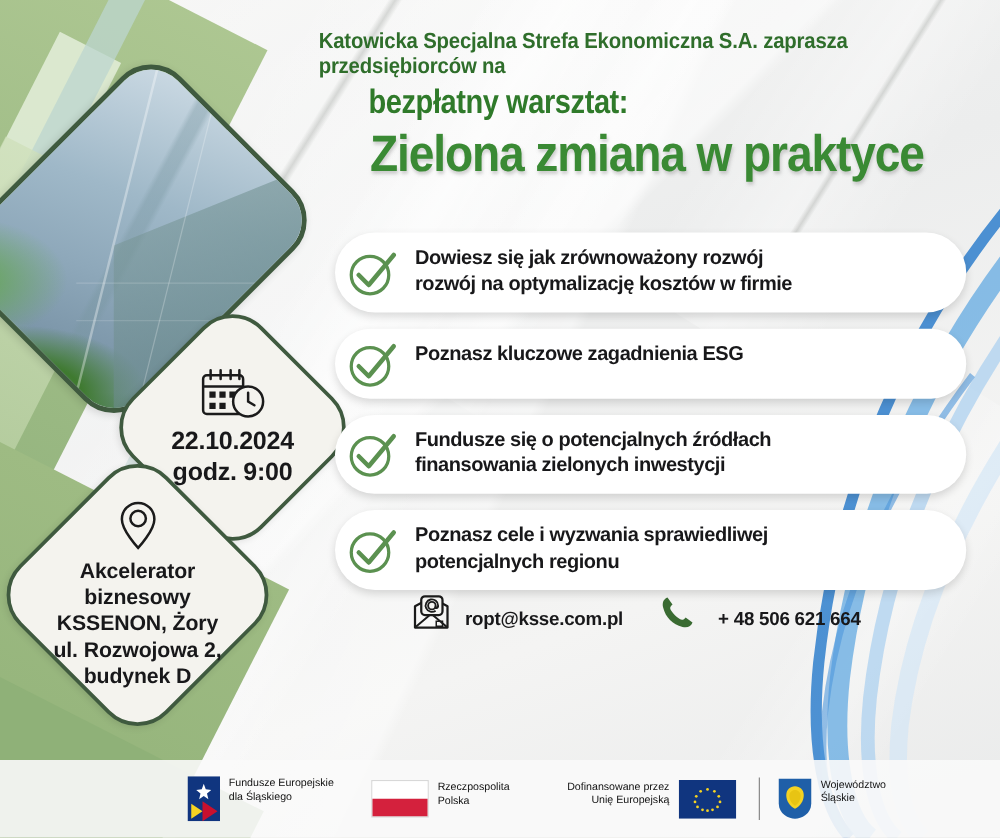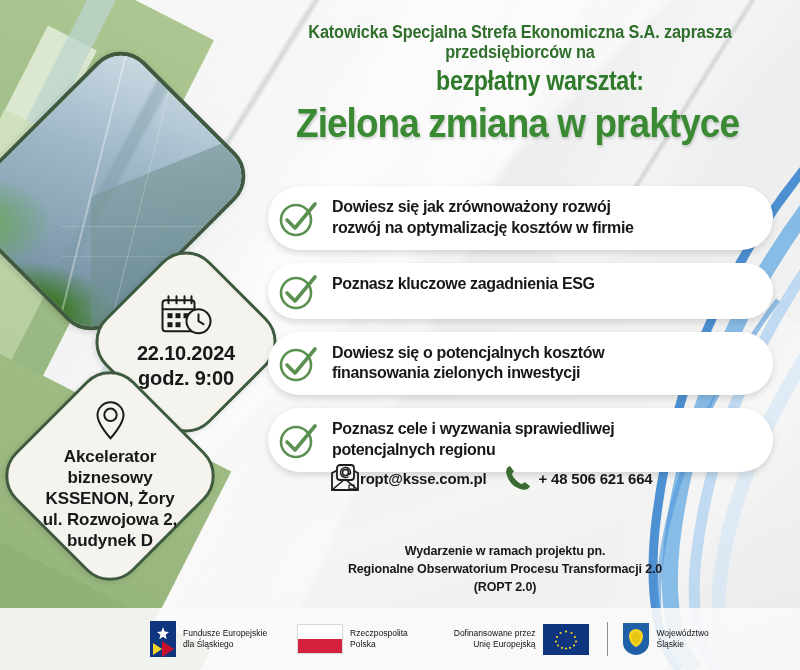--- a/index.html
+++ b/index.html
@@ -112,21 +112,21 @@
   }
   #date-card  { left:112px; top:268px; width:148px; height:148px; }
   #place-card { left:26px;  top:392px; width:168px; height:168px; }
 
   .card-text { font-weight:bold; line-height:1.24; }
   #date-card .card-text  { font-size:20px; letter-spacing:-.2px; }
   #place-card .card-text { font-size:17px; letter-spacing:-.1px; }
   .card-icon { display:block; margin:0 auto 6px; }
 
   
-  .head-wrap { position:absolute; left:215px; top:22px; width:570px; text-align:center; }
+  .head-wrap { position:absolute; left:215px; top:22px; width:570px; text-align:left; }
   .head-line1 {
     font-size:17.5px; font-weight:bold; color:#2f6e2b;
     letter-spacing:-.15px; line-height:1.15;
     font-family:"Liberation Sans Narrow","Liberation Sans",sans-serif;
     transform:scaleX(.93); transform-origin:right center;
   }
   .head-line2 {
     margin-top:5px;
     font-size:27px; font-weight:bold; color:#2f7a2a;
     letter-spacing:-.4px; line-height:1.05;
@@ -159,43 +159,43 @@
     line-height:1.30; letter-spacing:-.35px;
   }
   .check-icon {
     position:absolute; left:8px; top:50%;
     transform:translateY(-50%);
     width:44px; height:44px;
   }
 
   
   .contact {
-    position:absolute; left:330px; top:464px;
-    display:flex; align-items:center; gap:0;
+    position:absolute; left:330px; top:476px;
+    display:flex; align-items:flex-end; gap:12px;
   }
   .contact-text { font-size:15px; font-weight:bold; color:#18181a; letter-spacing:-.2px; }
   .phone-text { margin-left:6px; }
 
   
   .project-note {
     position:absolute; left:280px; top:542px; width:450px;
     text-align:center;
     font-size:12.5px; font-weight:bold; color:#18181a;
     line-height:1.45; letter-spacing:-.15px;
   }
 
   
   .footer {
     position:absolute; left:0; bottom:0; width:800px; height:62px;
     background:rgba(250,250,249,.9);
     display:flex; align-items:center;
     padding-left:150px;
     gap:0;
   }
-  .logo-item { display:flex; align-items:center; gap:7px; }
+  .logo-item { display:flex; align-items:flex-start; gap:7px; }
   .logo-cap { font-size:8.5px; line-height:1.28; color:#111; white-space:pre-line; }
   .logo-cap.right { text-align:right; }
   .sep { width:1px; height:34px; background:#8d8d8d; margin:0 14px; }
   .pl-flag { width:46px; height:30px; border:.5px solid #d8d8d8; }
   .pl-flag .w { height:50%; background:#fff; }
   .pl-flag .r { height:50%; background:#d4213d; }
 </style>
 </head>
 <body>
 
@@ -299,21 +299,21 @@
         <div>Poznasz kluczowe zagadnienia ESG</div>
       </div>
     </div>
 
     <div class="pill two-line">
       <svg class="check-icon" viewBox="0 0 44 44">
         <circle cx="20" cy="24" r="15" fill="none" stroke="#5b9150" stroke-width="2.6"></circle>
         <path d="M11,24 L19,32 L39,8" fill="none" stroke="#5b9150" stroke-width="3.6" stroke-linecap="round" stroke-linejoin="round"></path>
       </svg>
       <div class="pill-text">
-        <div>Dowiesz się o potencjalnych kosztów</div>
+        <div>Fundusze się o potencjalnych źródłach</div>
         <div>finansowania zielonych inwestycji</div>
       </div>
     </div>
 
     <div class="pill two-line">
       <svg class="check-icon" viewBox="0 0 44 44">
         <circle cx="20" cy="24" r="15" fill="none" stroke="#5b9150" stroke-width="2.6"></circle>
         <path d="M11,24 L19,32 L39,8" fill="none" stroke="#5b9150" stroke-width="3.6" stroke-linecap="round" stroke-linejoin="round"></path>
       </svg>
       <div class="pill-text">
@@ -333,25 +333,20 @@
       <path d="M18.5,8.5 v2 a2,2 0 0 0 2,-2 a5,5 0 1 0 -2,4" fill="none" stroke="#1b1b1b" stroke-width="1.5"></path>
       <rect x="19" y="21" width="5" height="4" fill="none" stroke="#1b1b1b" stroke-width="1.2"></rect>
     </svg>
     <span class="contact-text">ropt@ksse.com.pl</span>
     <svg width="28" height="28" viewBox="0 0 28 28" style="margin-left:18px;">
       <path d="M6,2 C3,3 1.5,6 2.5,10 C4.5,18 10,23.5 18,25.5 C22,26.5 25,25 26,22 L20.5,18 C19,20 17.5,20.5 15.5,19 C12.5,16.8 11.2,15.5 9,12.5 C7.5,10.5 8,9 10,7.5 Z" fill="#3a6b32"></path>
     </svg>
     <span class="contact-text phone-text">+ 48 506 621 664</span>
   </div>
 
-  <div class="project-note">
-    <div>Wydarzenie w ramach projektu pn.</div>
-    <div>Regionalne Obserwatorium Procesu Transformacji 2.0</div>
-    <div>(ROPT 2.0)</div>
-  </div>
 
   <div class="footer-green"></div>
 
   <div class="footer">
 
     <div class="logo-item">
       <svg width="26" height="36" viewBox="0 0 26 36">
         <rect x="0" y="0" width="26" height="36" fill="#10357f"></rect>
         <path d="M13,6 l1.6,4.4 L19,11 l-3.4,2.8 1.1,4.5 -3.7,-2.6 -3.7,2.6 1.1,-4.5 L7,11 l4.4,-0.6 Z" fill="#fff"></path>
         <path d="M3,22 l9,6 -9,6 z" fill="#f5d322"></path>

